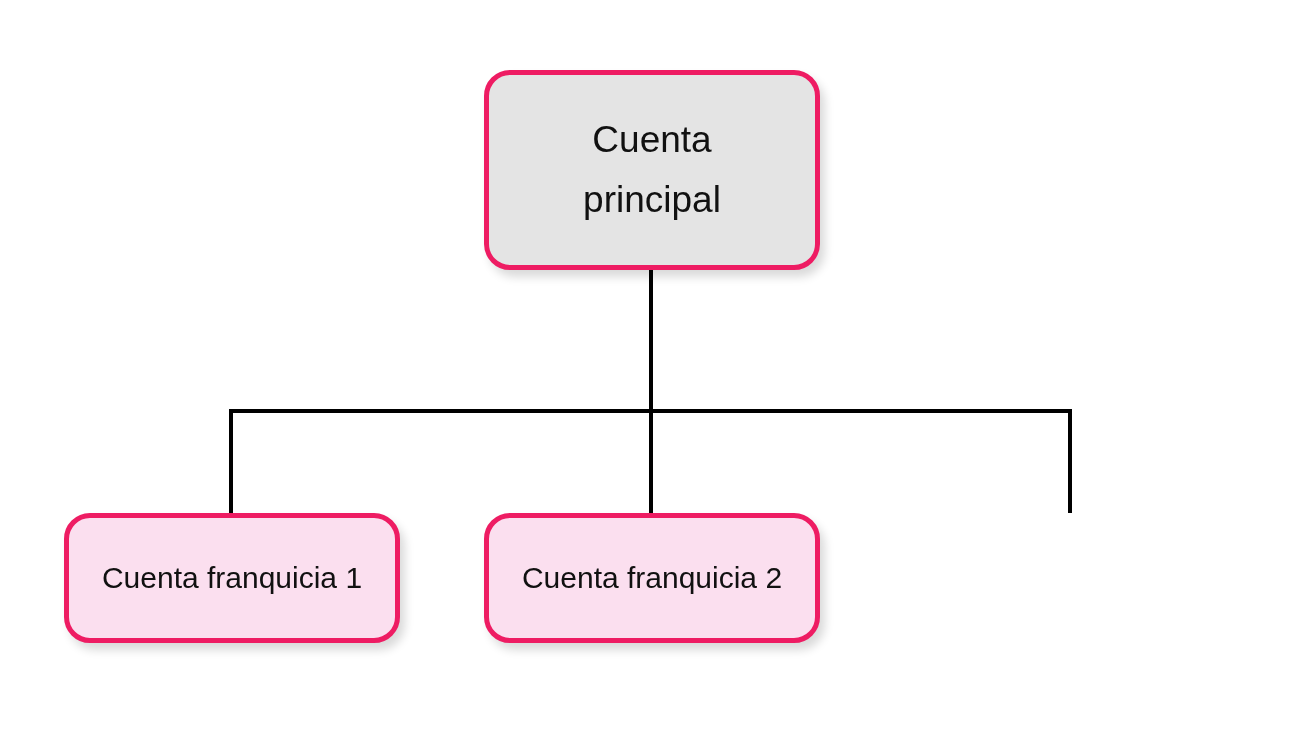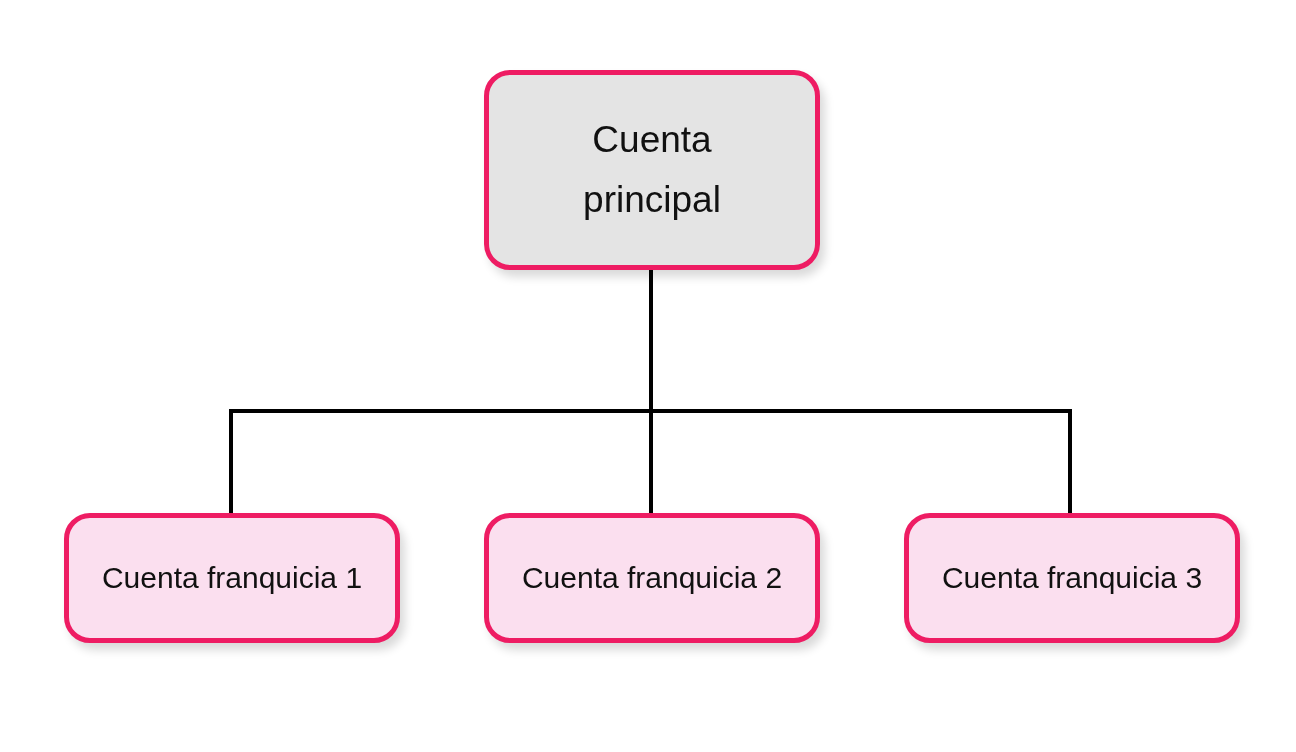--- a/index.html
+++ b/index.html
@@ -80,17 +80,14 @@
   <div class="node node-root">
     <span>Cuenta principal</span>
   </div>
 
   <div class="node node-child node-child-1">
     <span>Cuenta franquicia 1</span>
   </div>
   <div class="node node-child node-child-2">
     <span>Cuenta franquicia 2</span>
   </div>
-  <div class="node node-child node-child-3">
-    <span>Cuenta franquicia 3</span>
-  </div>
 
 </div>
 
 </body></html>

